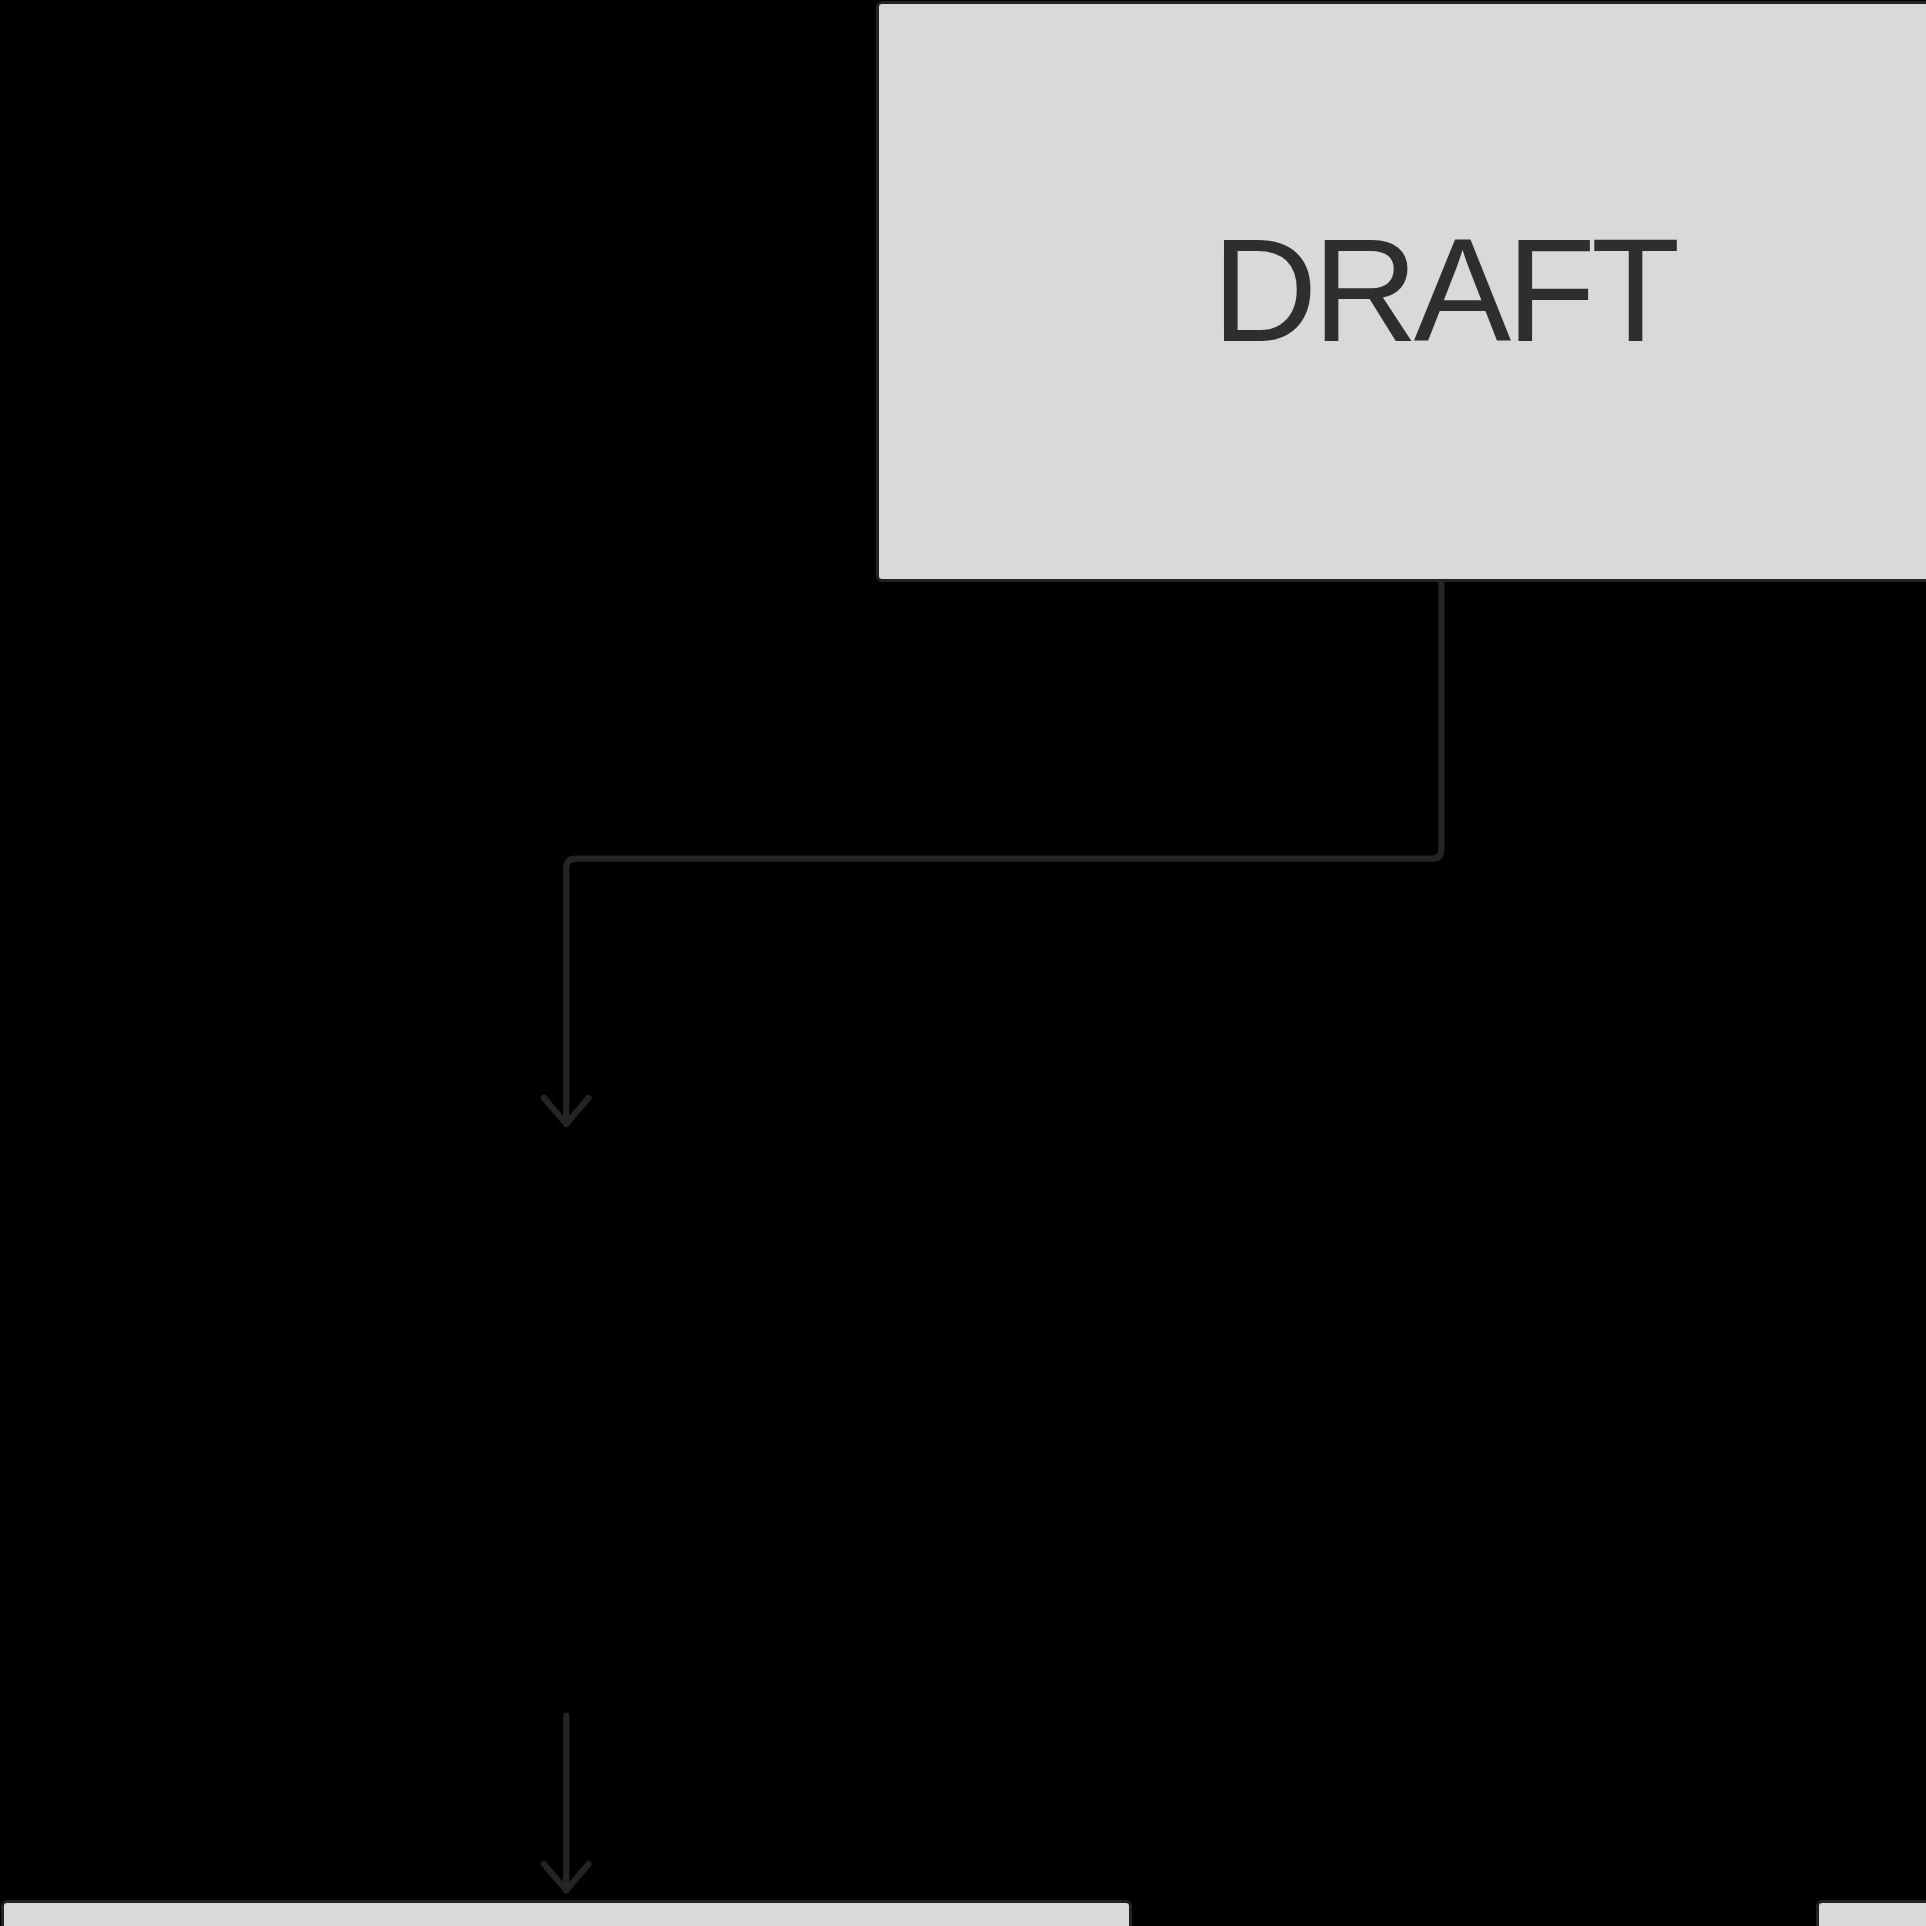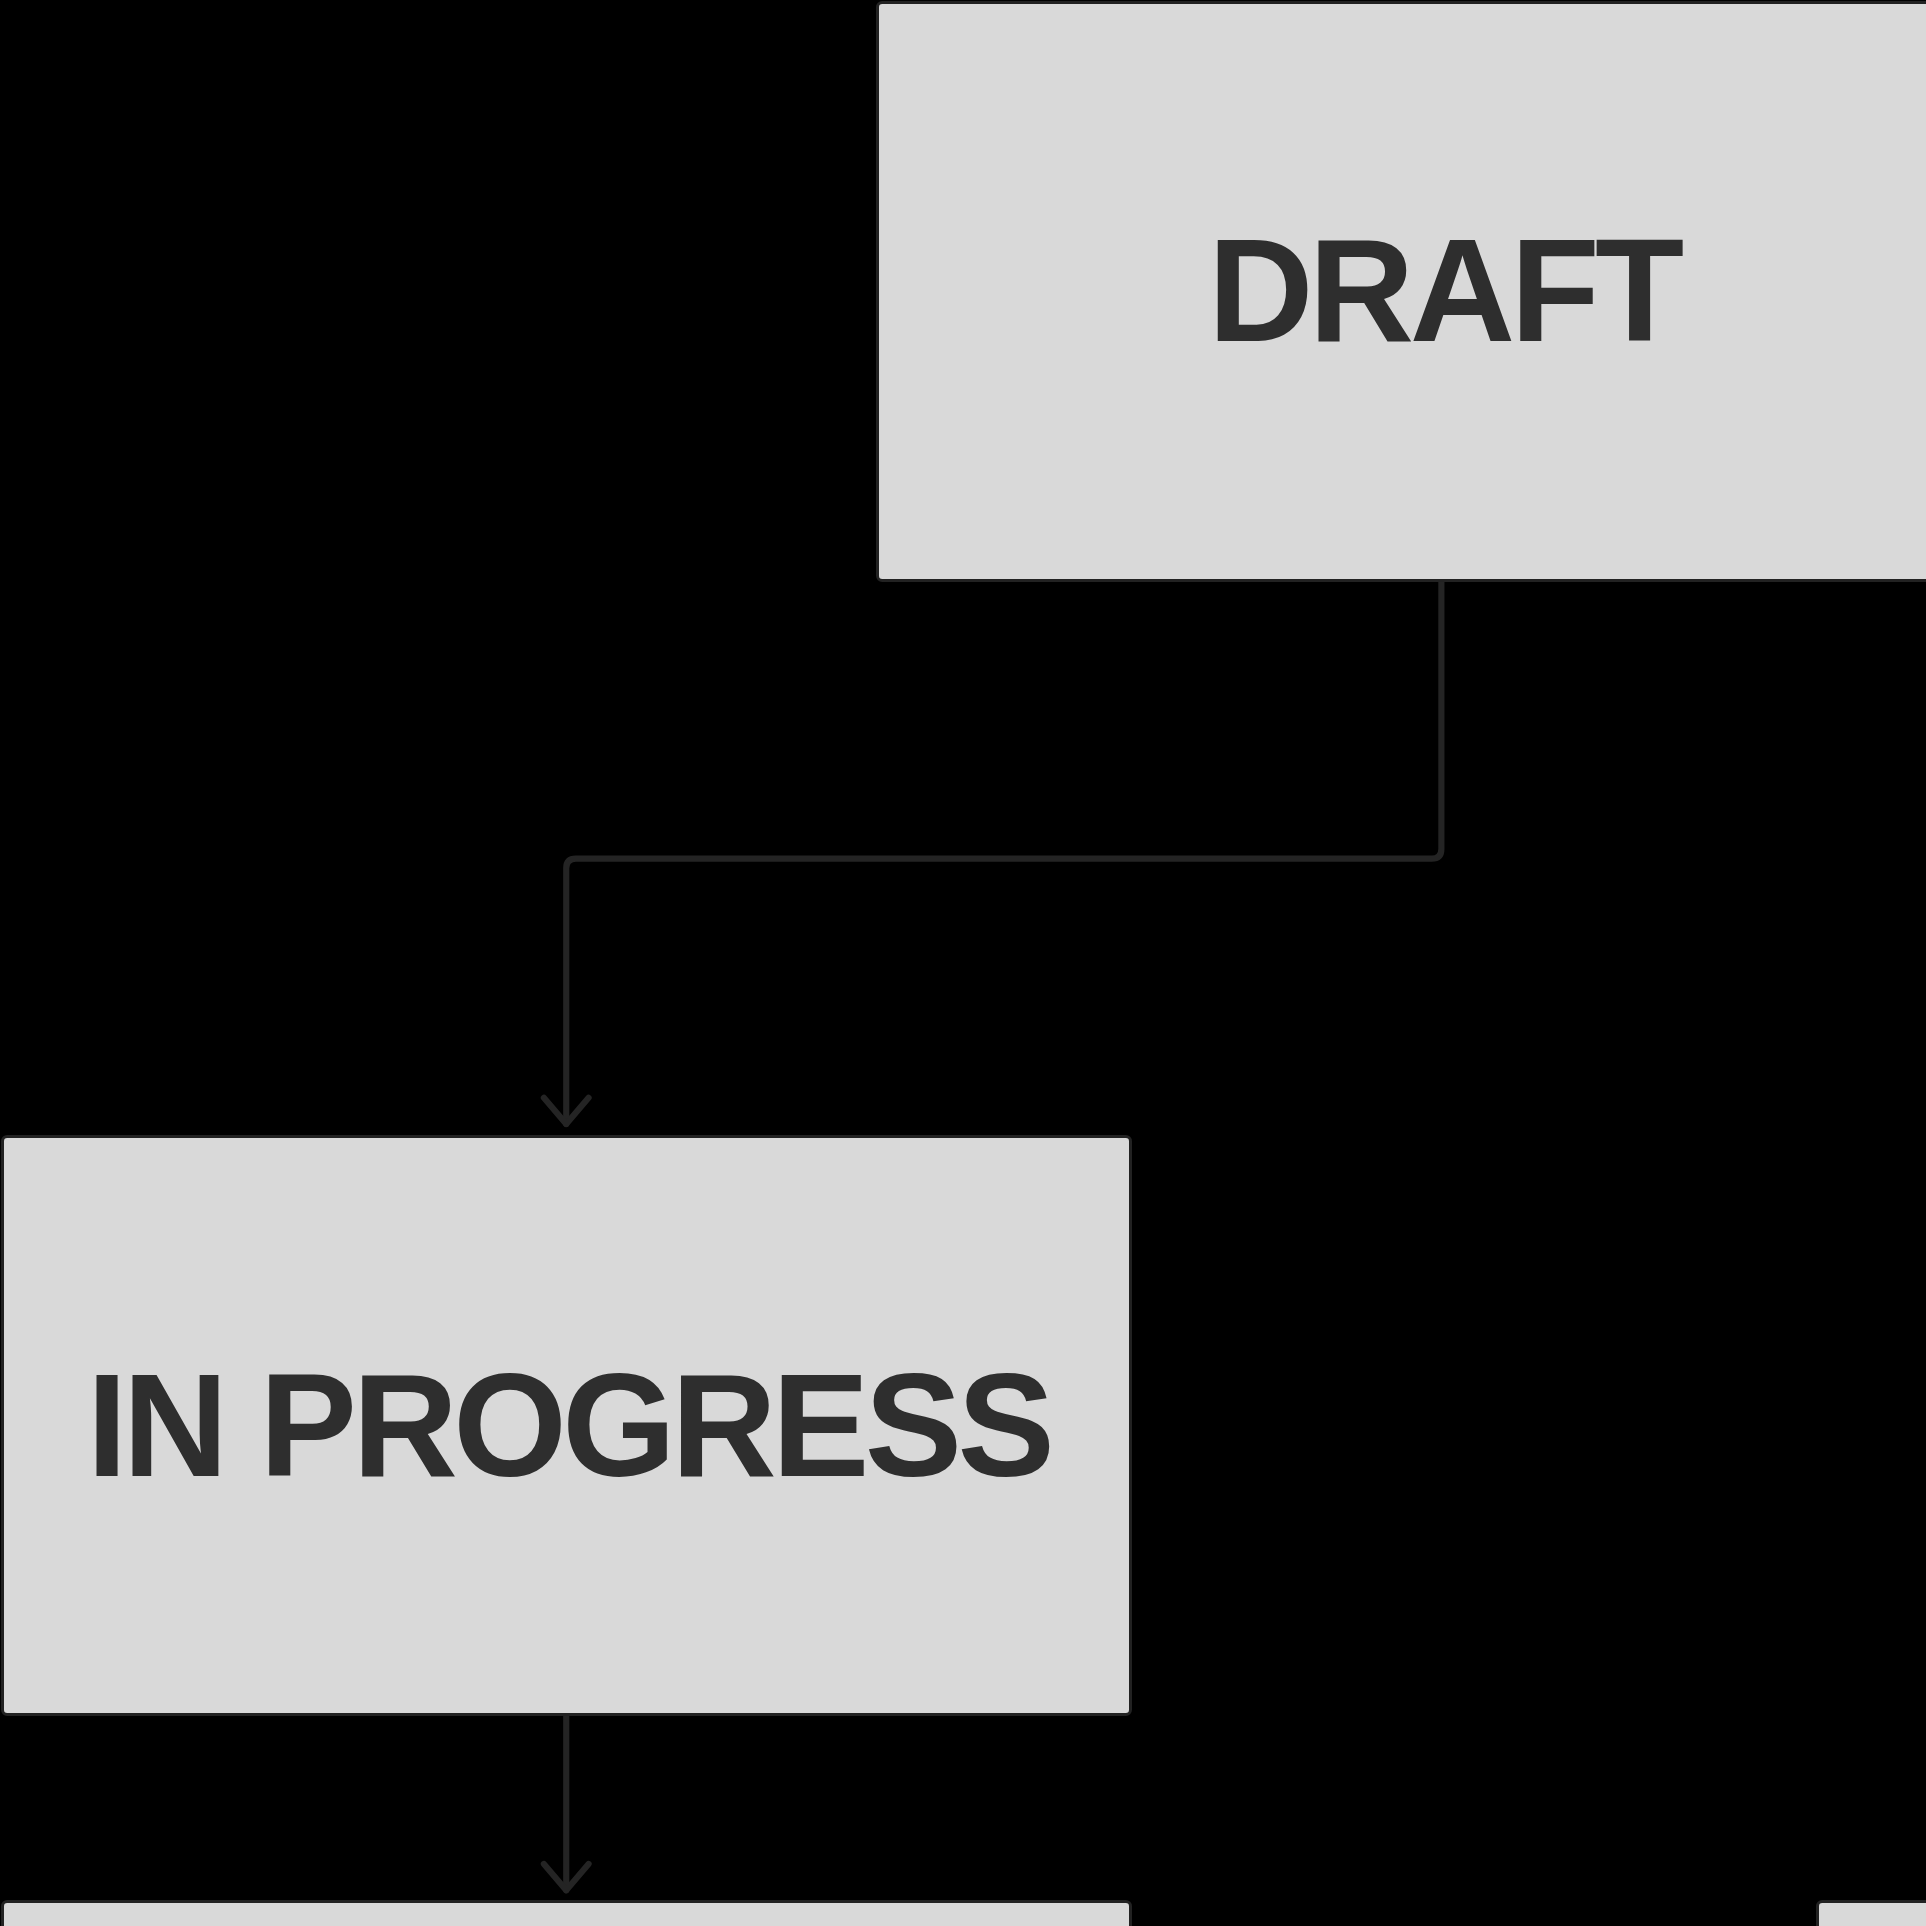--- a/index.html
+++ b/index.html
@@ -43,21 +43,21 @@
     background: var(--node-fill, #d9d9d9);
     border: 3.9px solid var(--node-border, #222);
     border-radius: 6.2px;
     display: flex;
     align-items: center;
     justify-content: center;
     overflow: hidden;
   }
   .node-label {
     font-family: "Liberation Sans", sans-serif;
-    font-weight: 700;
+    font-weight: 400;
     font-size: 146px;
     letter-spacing: -4.6px;
     color: var(--node-text, #2e2e2e);
     white-space: nowrap;
     padding-left: 4.6px; 
   }
   .node-draft       { left: 876px; top: 0.8px;    }
   .node-in-progress { left: 0.8px;    top: 1135px; }
   .node-finished    { left: 0.8px;    top: 1900px; }
   .node-cancelled   { left: 1816px; top: 1900px; }
@@ -76,23 +76,20 @@
     <path class="edge" d="M 6007 4843 L 6065 4911 L 6123 4843"></path>
 
     <path class="edge" d="M 1470 4454 L 1470 4907"></path>
     <path class="edge" d="M 1412 4839 L 1470 4907 L 1528 4839"></path>
   </svg>
 
   <div class="node node-draft">
     <span class="node-label">DRAFT</span>
   </div>
 
-  <div class="node node-in-progress">
-    <span class="node-label">IN PROGRESS</span>
-  </div>
 
   <div class="node node-finished">
     
   </div>
 
   <div class="node node-cancelled">
     
   </div>
 
 </div>

